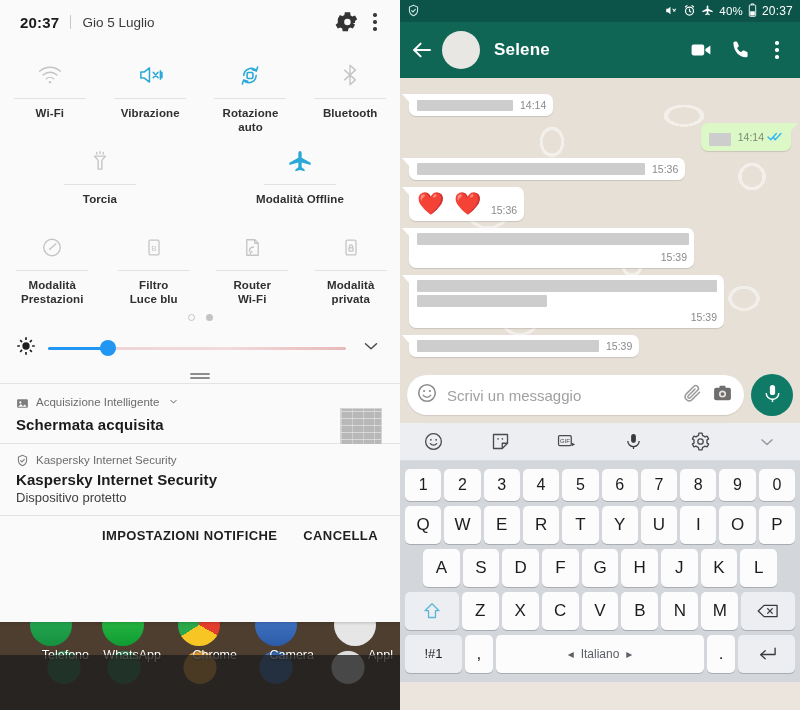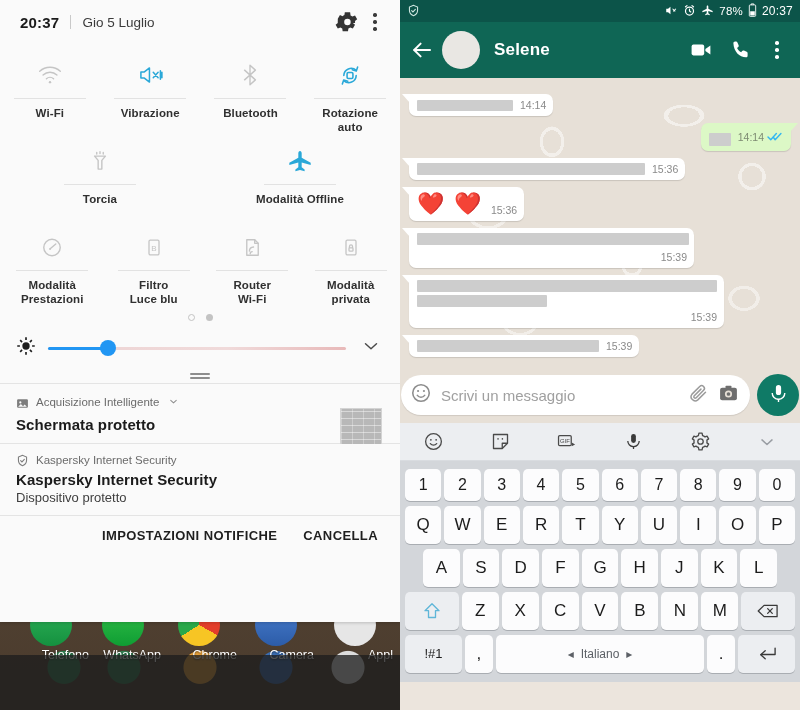--- a/index.html
+++ b/index.html
@@ -172,21 +172,21 @@
     content: ""; position: absolute; right: -7px; top: 0;
     border-top: 0 solid transparent; border-left: 8px solid #dcf8c6; border-bottom: 9px solid transparent;
   }
   .redact { background: #cdcdcd; border-radius: 1px; display: block; }
   .bubble .meta { display: flex; align-items: center; gap: 3px; margin-left: 7px; align-self: flex-end; }
   .bubble .tstamp { font-size: 10.5px; color: #8a8a8a; white-space: nowrap; }
   .bubble.out .tstamp { color: #7d8a72; }
   .emoji-line { font-size: 22px; line-height: 24px; letter-spacing: 2px; }
   .rwrap { display: flex; flex-direction: column; gap: 3px; }
 
-  .wa-inputbar { display: flex; align-items: center; padding: 6px 1px 7px; gap: 7px; background: #e7e0d7; }
+  .wa-inputbar { display: flex; align-items: center; padding: 6px 7px 7px; gap: 7px; background: #e7e0d7; }
   .wa-inputfield {
     flex: 1; height: 40px; background: #fff; border-radius: 21px; display: flex;
     align-items: center; padding: 0 11px 0 9px; gap: 9px; box-shadow: 0 1px 1px rgba(0,0,0,.1);
   }
   .wa-placeholder { flex: 1; font-size: 15px; color: #a0a0a0; }
   .wa-mic {
     width: 42px; height: 42px; border-radius: 50%; background: #0f7a66;
     display: flex; align-items: center; justify-content: center; flex: none;
   }
 
@@ -285,39 +285,39 @@
                 <path d="M11.5 5.5 6.8 9.2H3.6v5.6h3.2l4.7 3.7z"></path>
                 <path d="M15 9.5l4.5 5M19.5 9.5 15 14.5"></path>
                   <path d="M21.6 8v8M23 9.5v5"></path>
               </svg>
             </div>
             <div class="qs-underline"></div>
             <div class="qs-label">Vibrazione</div>
           </div>
           <div class="qs-tile">
             <div class="qs-icon">
-              <svg width="26" height="26" viewBox="0 0 24 24" fill="none" stroke="#c5c5c5" stroke-width="1.3" stroke-linecap="round" stroke-linejoin="round">
-                <path d="M7 7.5 17 16.5 12 21V3l5 4.5L7 16.5"></path>
-              </svg>
-            </div>
-            <div class="qs-underline"></div>
-            <div class="qs-label">Bluetooth</div>
-          </div>
-          <div class="qs-tile">
-            <div class="qs-icon">
               <svg width="28" height="27" viewBox="0 0 24 24" fill="none" stroke="#2aa8d8" stroke-width="1.4" stroke-linecap="round" stroke-linejoin="round">
                 <path d="M17.5 7.5A6.5 6.5 0 0 0 6.5 12"></path>
                   <path d="M6.5 16.5A6.5 6.5 0 0 0 17.5 12"></path>
                 <path d="M18.8 4.4 17.6 7.9 14 6.8"></path>
                   <path d="M5.2 19.6l1.2-3.5L10 17.2"></path>
                 <rect x="9.4" y="9.4" width="5.2" height="5.2" rx="1.1"></rect>
               </svg>
             </div>
             <div class="qs-underline"></div>
             <div class="qs-label">Rotazione auto</div>
+          </div>
+          <div class="qs-tile">
+            <div class="qs-icon">
+              <svg width="26" height="26" viewBox="0 0 24 24" fill="none" stroke="#c5c5c5" stroke-width="1.3" stroke-linecap="round" stroke-linejoin="round">
+                <path d="M7 7.5 17 16.5 12 21V3l5 4.5L7 16.5"></path>
+              </svg>
+            </div>
+            <div class="qs-underline"></div>
+            <div class="qs-label">Bluetooth</div>
           </div>
         </div>
 
         <div class="qs-row">
           <div class="qs-tile">
             <div class="qs-icon">
               <svg width="26" height="27" viewBox="0 0 24 24" fill="none" stroke="#c5c5c5" stroke-width="1.3" stroke-linecap="round" stroke-linejoin="round">
                 <path d="M7 7h10l-3.3 4v8h-3.4v-8z"></path>
                   <path d="M9 3.6v1.5M12 3v1.6M15 3.6v1.5"></path>
               </svg>
@@ -421,21 +421,21 @@
                 <path d="M4 18l5-5 4 4 3-3 4 4z" fill="#fafafa"></path>
             </svg>
           </span>
           <span class="notif-appname">Acquisizione Intelligente</span>
           <span class="notif-caret">
             <svg width="11" height="11" viewBox="0 0 24 24" fill="none" stroke="#8d8d8d" stroke-width="2.2" stroke-linecap="round" stroke-linejoin="round">
                 <path d="M6 9.5 12 15l6-5.5"></path>
               </svg>
           </span>
         </div>
-        <div class="notif-title">Schermata protetto</div>
+        <div class="notif-title">Schermata acquisita</div>
         <div class="notif-thumb"></div>
       </div>
 
       <div class="qs-divider"></div>
 
       <div class="notif">
         <div class="notif-head">
           <span class="notif-appicon">
             <svg width="13" height="13" viewBox="0 0 24 24" fill="none" stroke="#7d7d7d" stroke-width="2">
               <path d="M12 2.5 4.5 5.6v6c0 5 3.2 8.6 7.5 9.9 4.3-1.3 7.5-4.9 7.5-9.9v-6z"></path>
@@ -478,21 +478,21 @@
             <circle cx="12" cy="13" r="7.4"></circle>
               <path d="M12 9.4V13l2.4 1.6" stroke-linecap="round"></path>
             <path d="M4.6 5.2 7.4 3M19.4 5.2 16.6 3" stroke-linecap="round"></path>
           </svg>
         </span>
         <span>
           <svg width="13" height="13" viewBox="0 0 24 24" fill="#fff">
             <path d="M12 2.6c.9 0 1.5.9 1.5 2v4.1l8 4.3v2.1l-8-2.3v4.3l2.6 1.9v1.7L12 19.6l-4.1 1.1v-1.7l2.6-1.9v-4.3l-8 2.3v-2.1l8-4.3V4.6c0-1.1.6-2 1.5-2z"></path>
           </svg>
         </span>
-        <span class="sb-pct">78%</span>
+        <span class="sb-pct">40%</span>
         <span>
           <svg width="9" height="14" viewBox="0 0 12 22" fill="none" stroke="#fff" stroke-width="1.4">
             <rect x="1" y="3" width="10" height="18" rx="1.4"></rect>
               <path d="M4 3V1.4h4V3"></path>
             <rect x="2.4" y="13" width="7.2" height="6.6" fill="#fff" stroke="none"></rect>
           </svg>
         </span>
         <span class="sb-clock">20:37</span>
       </span>
     </div>

